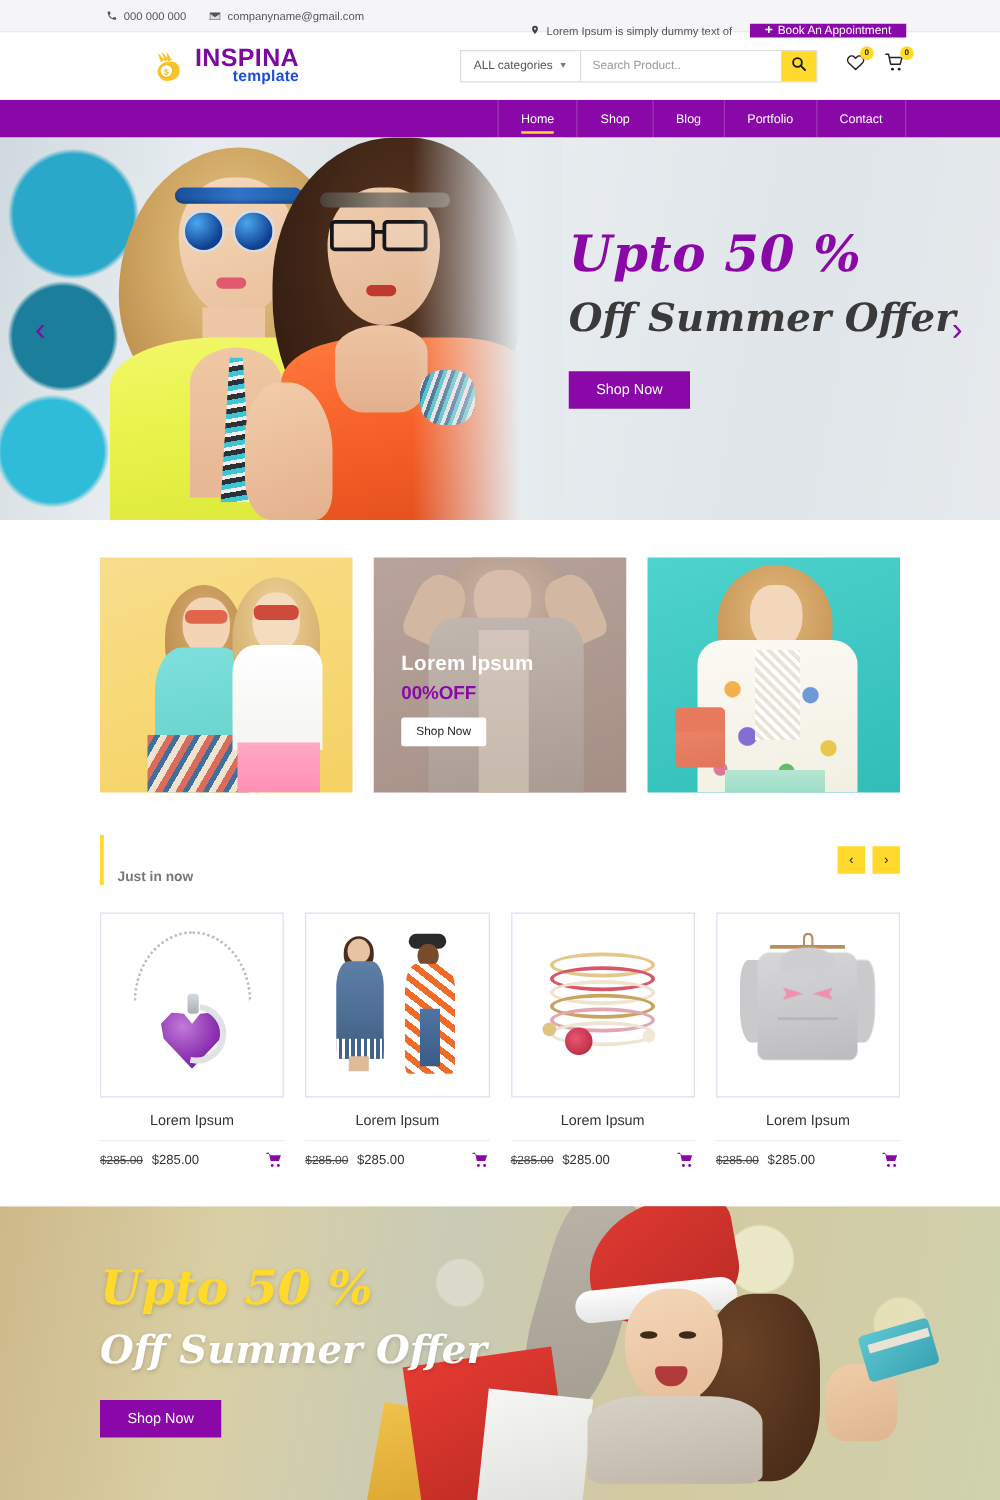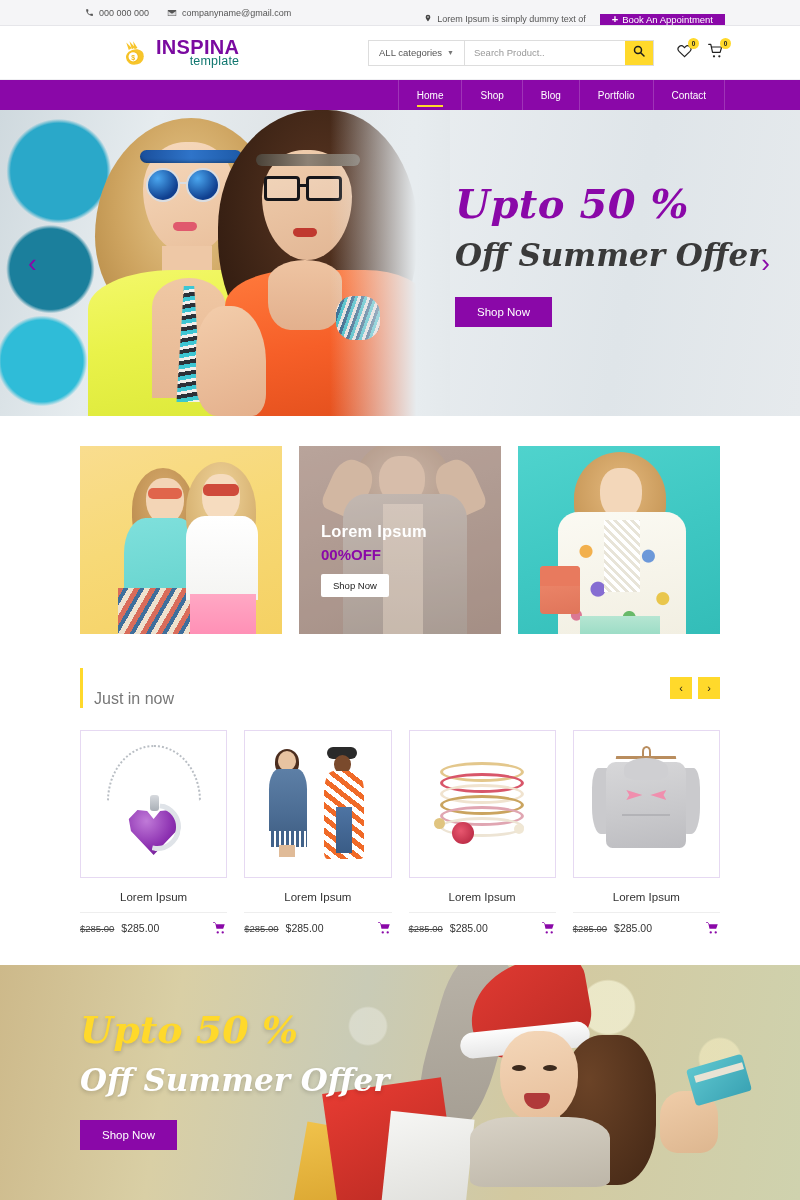--- a/index.html
+++ b/index.html
@@ -12,21 +12,21 @@
 
   
   .topbar {
     height: 26px; background: #f5f5f7; border-bottom: 1px solid #e6e6ea;
     display: flex; align-items: stretch; font-size: 9px; color: #555;
   }
   .topbar-left { display:flex; align-items:center; gap:18px; padding-left: 85px; }
   .tb-item { display:flex; align-items:center; gap:5px; white-space:nowrap; }
   .tb-item svg { display:block; }
   .topbar-spacer { flex: 1; }
-  .topbar-right { display:flex; align-items:flex-end;margin-top:24px; }
+  .topbar-right { display:flex; align-items:center;margin-top:24px; }
   .tb-loc { display:flex; align-items:center; gap:5px; padding-right:14px; white-space:nowrap;}
   .appt-btn {
     background:#8a08a8; color:#fff; display:flex; align-items:center; gap:4px;
     padding: 0 12px; font-size: 9.5px; white-space:nowrap; cursor:pointer;
   }
   .appt-plus { font-size: 11px; font-weight:700; line-height:1;}
   .topbar-tail { width: 75px; }
 
   
   .header {
@@ -34,21 +34,21 @@
     padding: 0 75px 0 120px; border-bottom:1px solid #efeff2;
   }
   .logo { display:flex; align-items:center; gap:6px; }
   .logo-mark { width: 30px; height: 30px; position:relative; }
   .logo-text { line-height: 1; }
   .logo-main {
     font-size: 20px; font-weight: 800; color: #7a0aa0; letter-spacing: .3px;
     font-family: "Liberation Sans", sans-serif;
   }
   .logo-sub {
-    font-size: 12.5px; font-weight: 400; color: #0f766e; letter-spacing: .2px;
+    font-size: 12.5px; font-weight: 700; color: #1d4ed8; letter-spacing: .2px;
     text-align: right; margin-top: -2px;
   }
   .header-spacer { flex:1; }
   .searchwrap { display:flex; align-items:center; height: 26px; border:1px solid #ddd; background:#fff; }
   .cat-select {
     display:flex; align-items:center; gap:5px; padding: 0 10px; height:100%;
     font-size: 9.5px; color:#555; border-right:1px solid #ddd; white-space:nowrap; cursor:pointer;
   }
   .caret { font-size: 7px; color:#777; }
   .search-input {
@@ -249,21 +249,21 @@
   .p3-bagflap{ position:absolute; left: 22px; top: 120px; width: 40px; height: 20px;
       background:#e87a5e; border-radius: 4px 4px 0 0; }
   .p3-pants { position:absolute; left: 62px; top: 170px; width: 80px; height: 20px;
       background: linear-gradient(180deg,#b6e6d2,#9adcc5); }
 
   
   .sec-head { padding: 34px 80px 0 80px; display:flex; align-items:flex-end; }
   .sec-bar { width: 3px; height: 40px; background:#ffd92b; margin-right: 11px; }
   .sec-titles { flex:1; }
   .sec-title { font-size: 16.5px; font-weight:700; color:#1c1c1c; letter-spacing:.4px; }
-  .sec-sub { font-size: 16px; color:#777; margin-top: 4px; }
+  .sec-sub { font-size: 11px; color:#777; margin-top: 4px; font-weight: bold; }
   .sec-navs { display:flex; gap: 6px; align-self:center; }
   .sq-btn {
     width: 22px; height: 22px; background:#ffd92b; border:none; cursor:pointer;
     display:flex; align-items:center; justify-content:center; color:#1c1c1c;
     font-size: 11px; font-family:"Liberation Sans", sans-serif;
   }
 
   
   .products { padding: 22px 80px 0 80px; display:flex; gap: 17px; }
   .product { width: 148px; }

